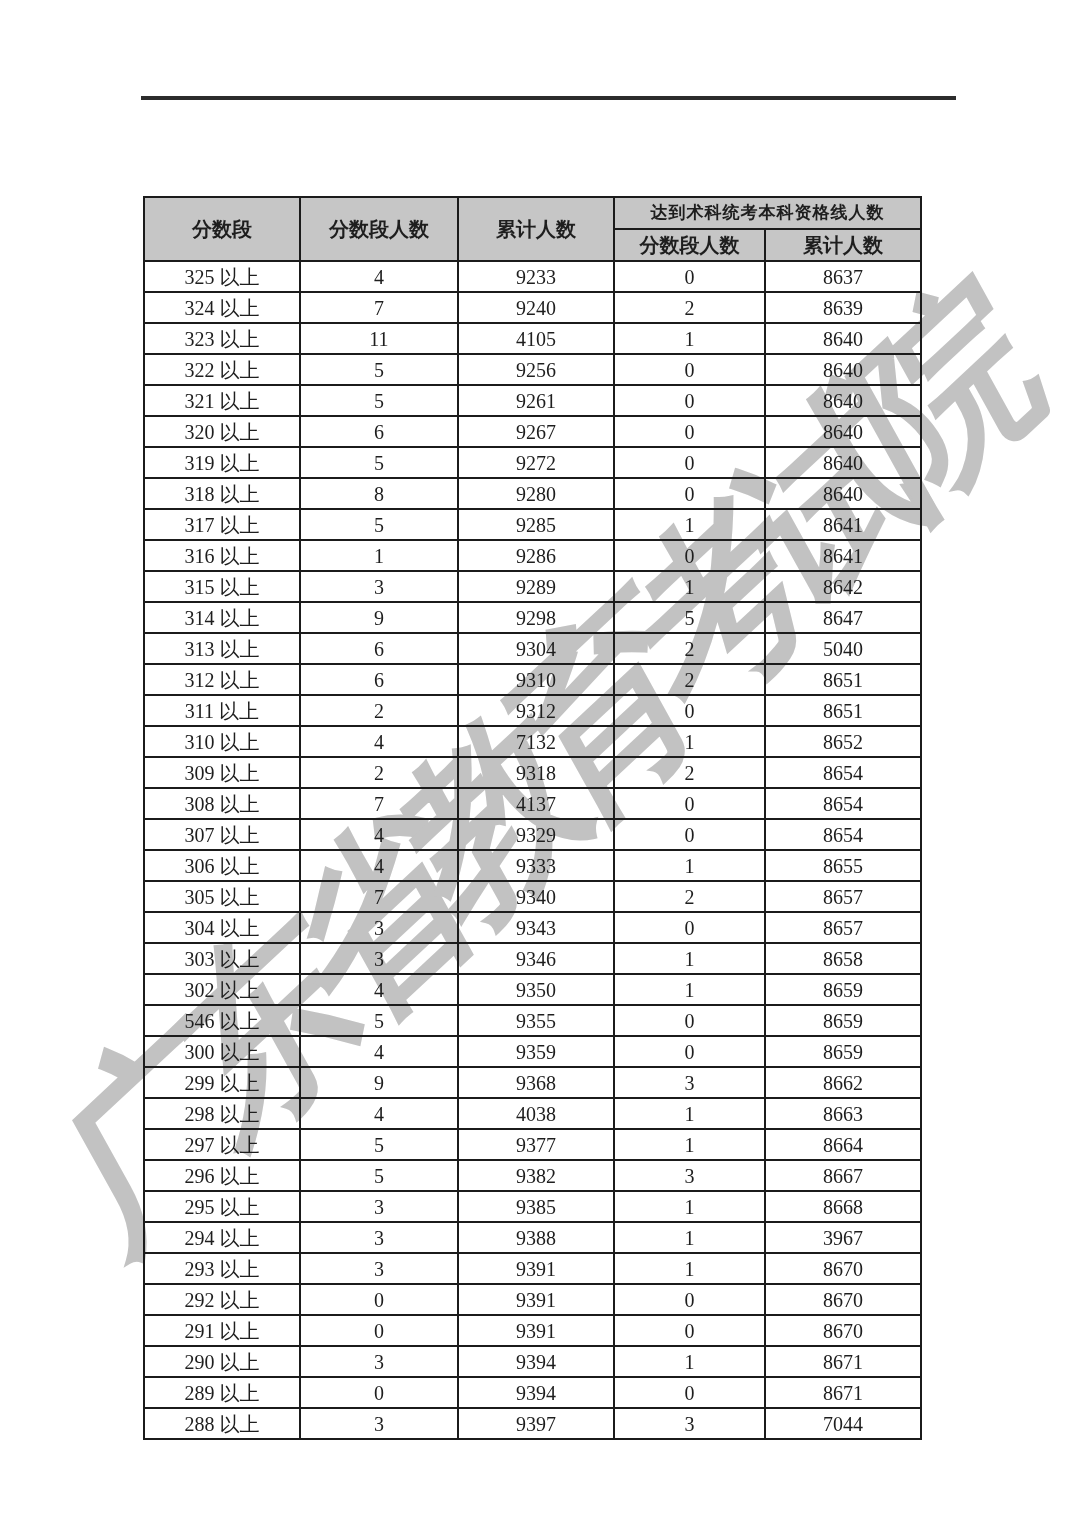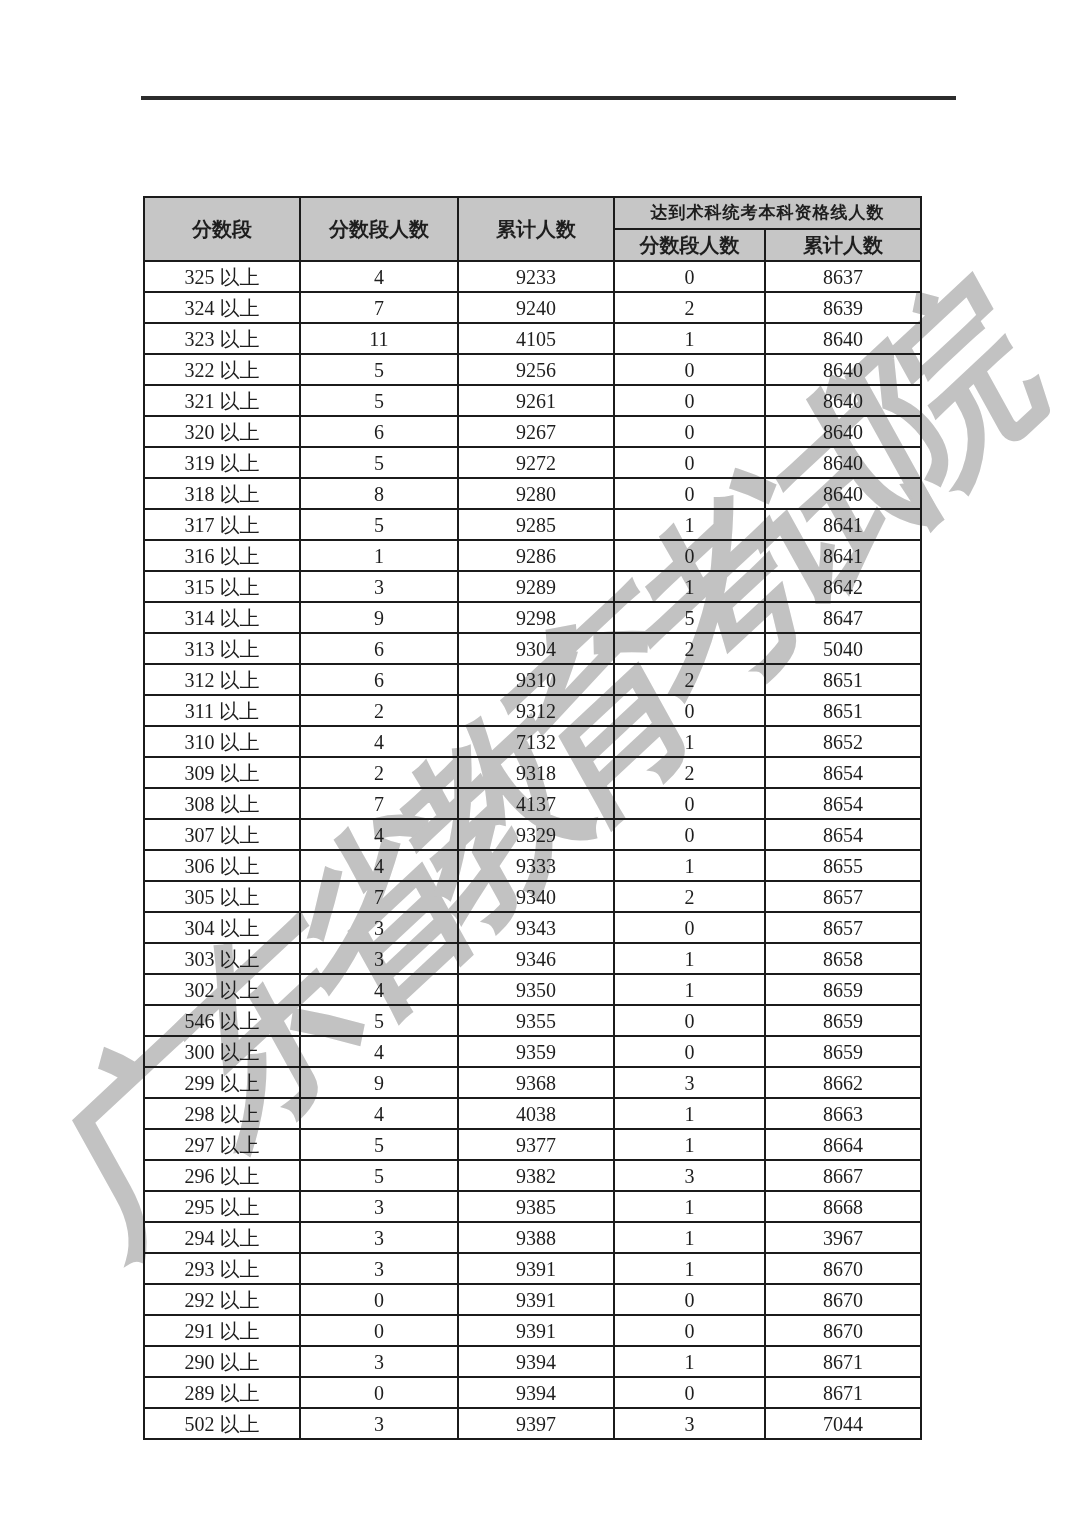--- a/index.html
+++ b/index.html
@@ -358,21 +358,21 @@
           <td>8671</td>
         </tr>
         <tr>
           <td>289 以上</td>
           <td>0</td>
           <td>9394</td>
           <td>0</td>
           <td>8671</td>
         </tr>
         <tr>
-          <td>502 以上</td>
+          <td>288 以上</td>
           <td>3</td>
           <td>9397</td>
           <td>3</td>
           <td>7044</td>
         </tr>
       </tbody>
   </table>
 
 </div>
 

